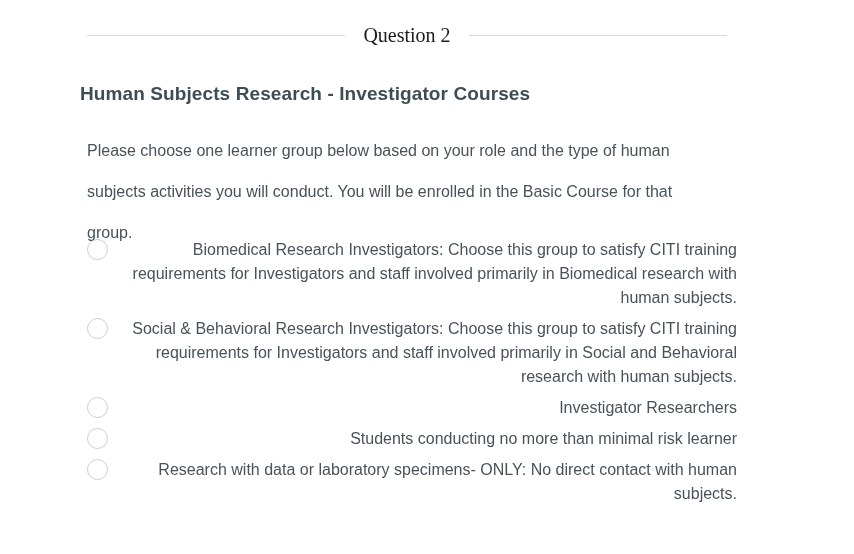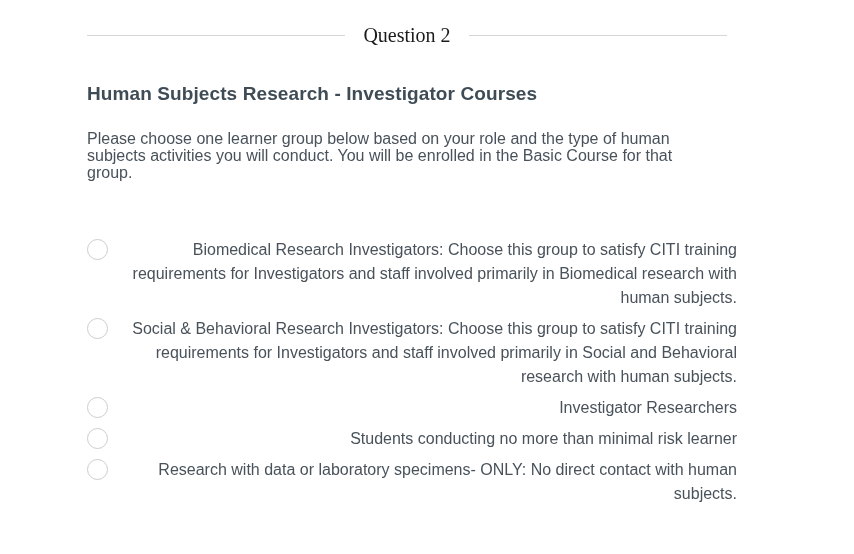--- a/index.html
+++ b/index.html
@@ -44,38 +44,38 @@
     font-size: 20px;
     line-height: 34px;
     font-weight: 400;
     color: #1b1b1b;
     white-space: nowrap;
   }
 
   
   .section-heading {
     position: absolute;
-    left: 87px;
+    left: 80px;
     top: 81px;
     width: 660px;
     font-size: 19px;
     line-height: 26px;
     font-weight: 700;
     color: #3f4c56;
     letter-spacing: 0.1px;
   }
 
   
   .intro-text {
     position: absolute;
     left: 87px;
     top: 130px;
     width: 624px;
     font-size: 16px;
-    line-height: 17px;
+    line-height: 41px;
     font-weight: 400;
     color: #49525a;
   }
 
   
   .options {
     position: absolute;
     left: 87px;
     top: 238px;
     width: 650px;

